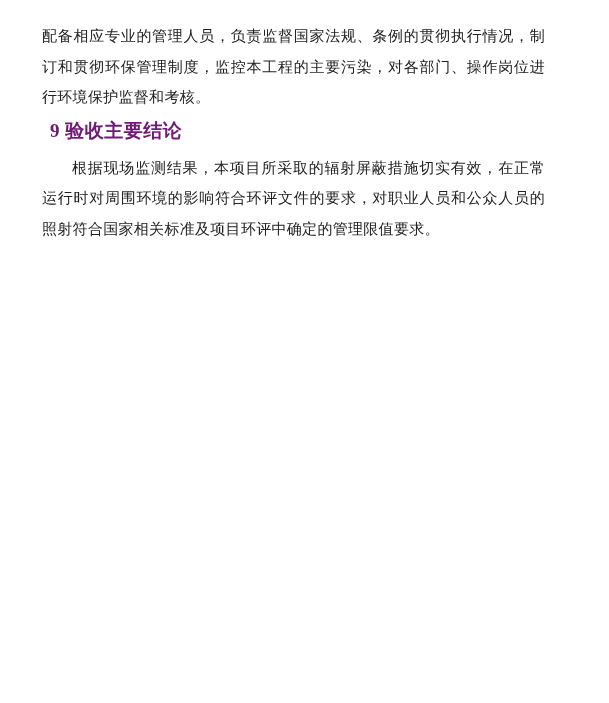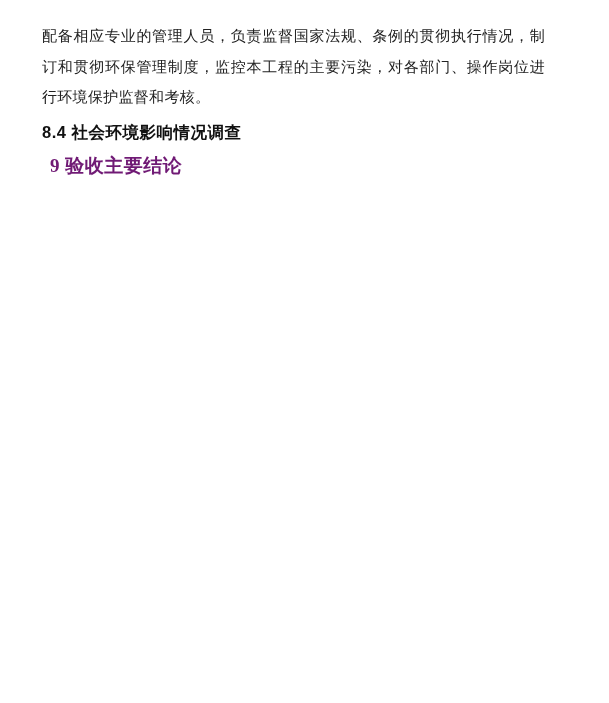--- a/index.html
+++ b/index.html
@@ -48,23 +48,23 @@
     letter-spacing: 0.5px;
   }
 </style>
 </head>
 <body>
 
 <div class="page">
 
   <p class="body">配备相应专业的管理人员，负责监督国家法规、条例的贯彻执行情况，制订和贯彻环保管理制度，监控本工程的主要污染，对各部门、操作岗位进行环境保护监督和考核。</p>
 
-  <h2 class="doc-h2">8.4 社会环境影响情况调查</h2>
 
 
 
 
   <h1 class="doc-h1">9 验收主要结论</h1>
 
+  <p class="body indent">根据现场监测结果，本项目所采取的辐射屏蔽措施切实有效，在正常运行时对周围环境的影响符合环评文件的要求，对职业人员和公众人员的照射符合国家相关标准及项目环评中确定的管理限值要求。</p>
 
 
 
 </div>
 
 </body></html>

